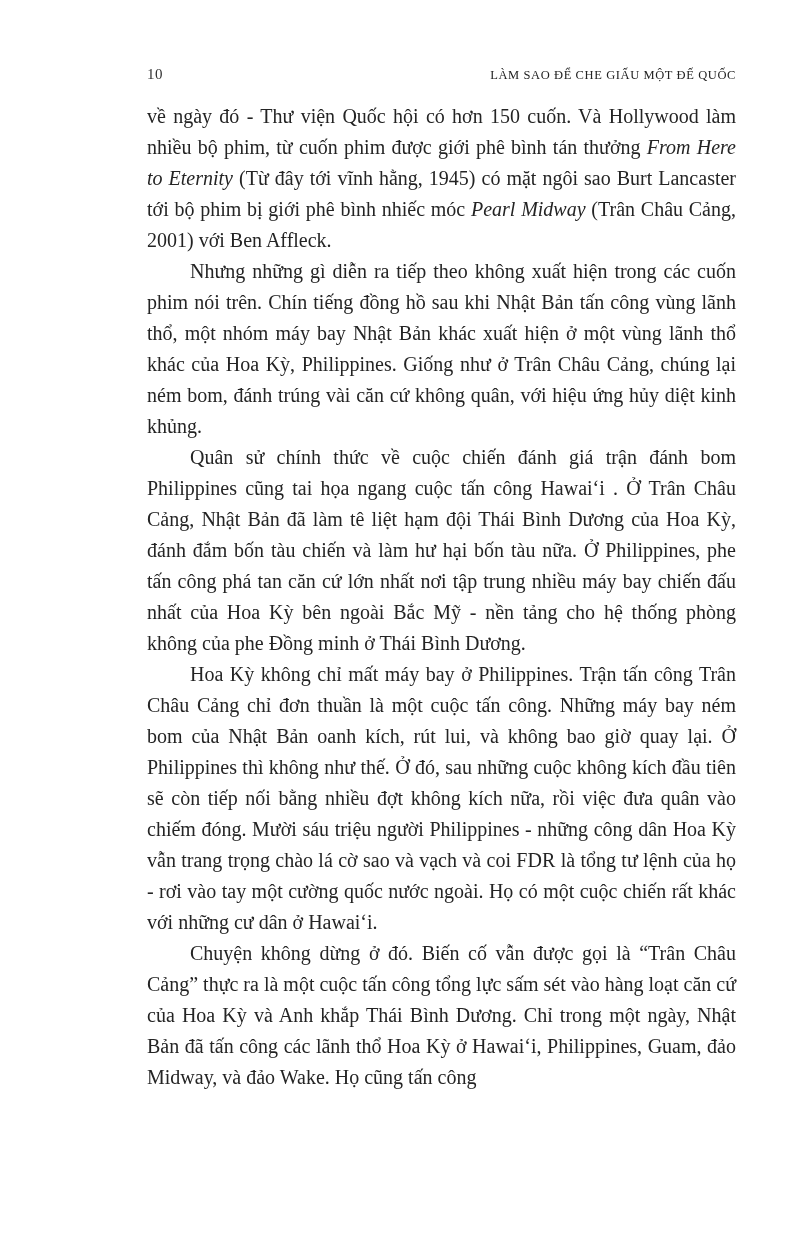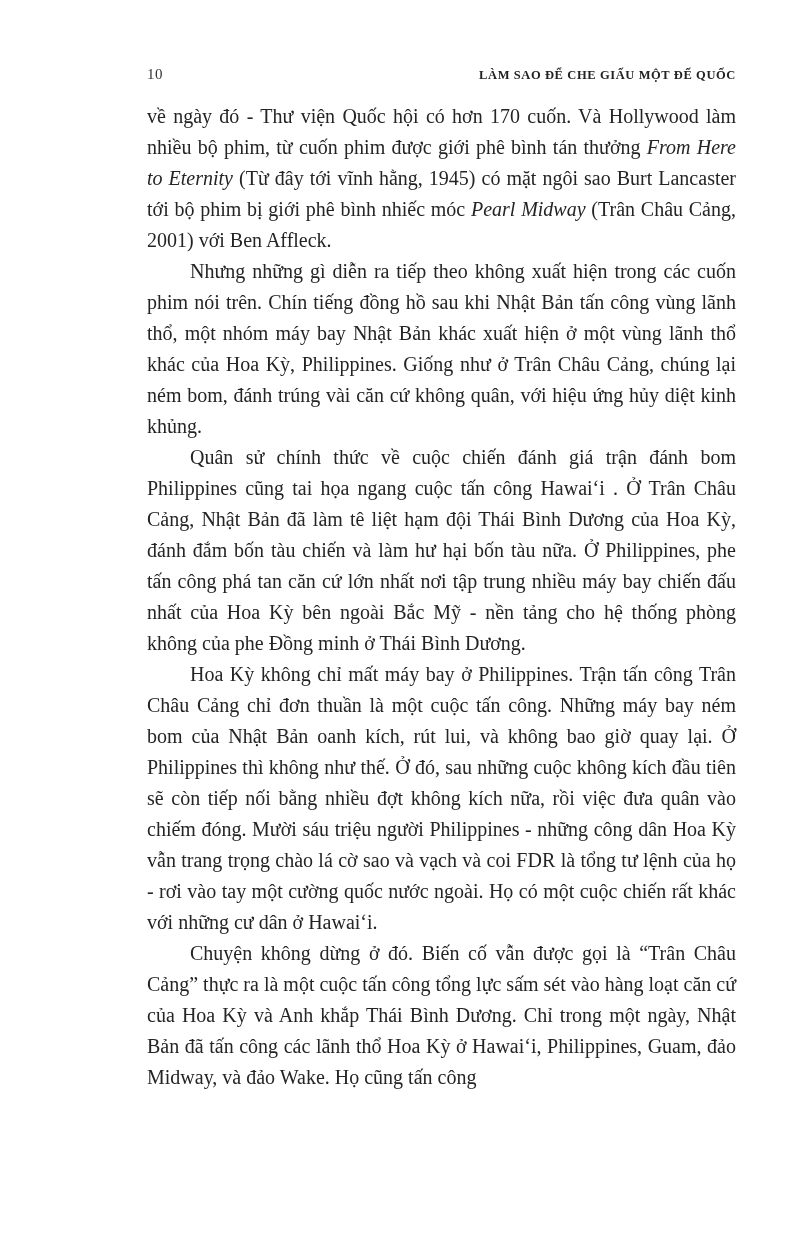--- a/index.html
+++ b/index.html
@@ -25,21 +25,21 @@
     align-items: baseline;
     margin-bottom: 18px;
   }
   .page-number {
     font-size: 15px;
     color: #333333;
     letter-spacing: 0.5px;
   }
   .running-title {
     font-size: 12.5px;
-    font-weight: bold;
+    font-weight: normal;
     letter-spacing: 0.6px;
     color: #222222;
     text-transform: uppercase;
   }
   .page-body {
     font-size: 20px;
     line-height: 31px;
     text-align: justify;
     color: #242424;
   }
@@ -58,19 +58,19 @@
 <body>
 
 <div class="page">
   <header class="page-header">
     <span class="page-number">10</span>
     <span class="running-title">LÀM SAO ĐỂ CHE GIẤU MỘT ĐẾ QUỐC</span>
   </header>
 
   <main class="page-body">
 
-  <p class=""><span>về ngày đó - Thư viện Quốc hội có hơn 170 cuốn. Và Hollywood làm nhiều bộ phim, từ cuốn phim được giới phê bình tán thưởng </span><em>From Here to Eternity</em><span> (Từ đây tới vĩnh hằng, 1945) có mặt ngôi sao Burt Lancaster tới bộ phim bị giới phê bình nhiếc móc </span><em>Pearl Midway</em><span> (Trân Châu Cảng, 2001) với Ben Affleck.</span></p>
+  <p class=""><span>về ngày đó - Thư viện Quốc hội có hơn 150 cuốn. Và Hollywood làm nhiều bộ phim, từ cuốn phim được giới phê bình tán thưởng </span><em>From Here to Eternity</em><span> (Từ đây tới vĩnh hằng, 1945) có mặt ngôi sao Burt Lancaster tới bộ phim bị giới phê bình nhiếc móc </span><em>Pearl Midway</em><span> (Trân Châu Cảng, 2001) với Ben Affleck.</span></p>
       <p class="indent"><span>Nhưng những gì diễn ra tiếp theo không xuất hiện trong các cuốn phim nói trên. Chín tiếng đồng hồ sau khi Nhật Bản tấn công vùng lãnh thổ, một nhóm máy bay Nhật Bản khác xuất hiện ở một vùng lãnh thổ khác của Hoa Kỳ, Philippines. Giống như ở Trân Châu Cảng, chúng lại ném bom, đánh trúng vài căn cứ không quân, với hiệu ứng hủy diệt kinh khủng.</span></p>
       <p class="indent"><span>Quân sử chính thức về cuộc chiến đánh giá trận đánh bom Philippines cũng tai họa ngang cuộc tấn công Hawaiʻi . Ở Trân Châu Cảng, Nhật Bản đã làm tê liệt hạm đội Thái Bình Dương của Hoa Kỳ, đánh đắm bốn tàu chiến và làm hư hại bốn tàu nữa. Ở Philippines, phe tấn công phá tan căn cứ lớn nhất nơi tập trung nhiều máy bay chiến đấu nhất của Hoa Kỳ bên ngoài Bắc Mỹ - nền tảng cho hệ thống phòng không của phe Đồng minh ở Thái Bình Dương.</span></p>
       <p class="indent"><span>Hoa Kỳ không chỉ mất máy bay ở Philippines. Trận tấn công Trân Châu Cảng chỉ đơn thuần là một cuộc tấn công. Những máy bay ném bom của Nhật Bản oanh kích, rút lui, và không bao giờ quay lại. Ở Philippines thì không như thế. Ở đó, sau những cuộc không kích đầu tiên sẽ còn tiếp nối bằng nhiều đợt không kích nữa, rồi việc đưa quân vào chiếm đóng. Mười sáu triệu người Philippines - những công dân Hoa Kỳ vẫn trang trọng chào lá cờ sao và vạch và coi FDR là tổng tư lệnh của họ - rơi vào tay một cường quốc nước ngoài. Họ có một cuộc chiến rất khác với những cư dân ở Hawaiʻi.</span></p>
       <p class="indent"><span>Chuyện không dừng ở đó. Biến cố vẫn được gọi là “Trân Châu Cảng” thực ra là một cuộc tấn công tổng lực sấm sét vào hàng loạt căn cứ của Hoa Kỳ và Anh khắp Thái Bình Dương. Chỉ trong một ngày, Nhật Bản đã tấn công các lãnh thổ Hoa Kỳ ở Hawaiʻi, Philippines, Guam, đảo Midway, và đảo Wake. Họ cũng tấn công</span></p>
     </main>
 </div>
 
 </body></html>

